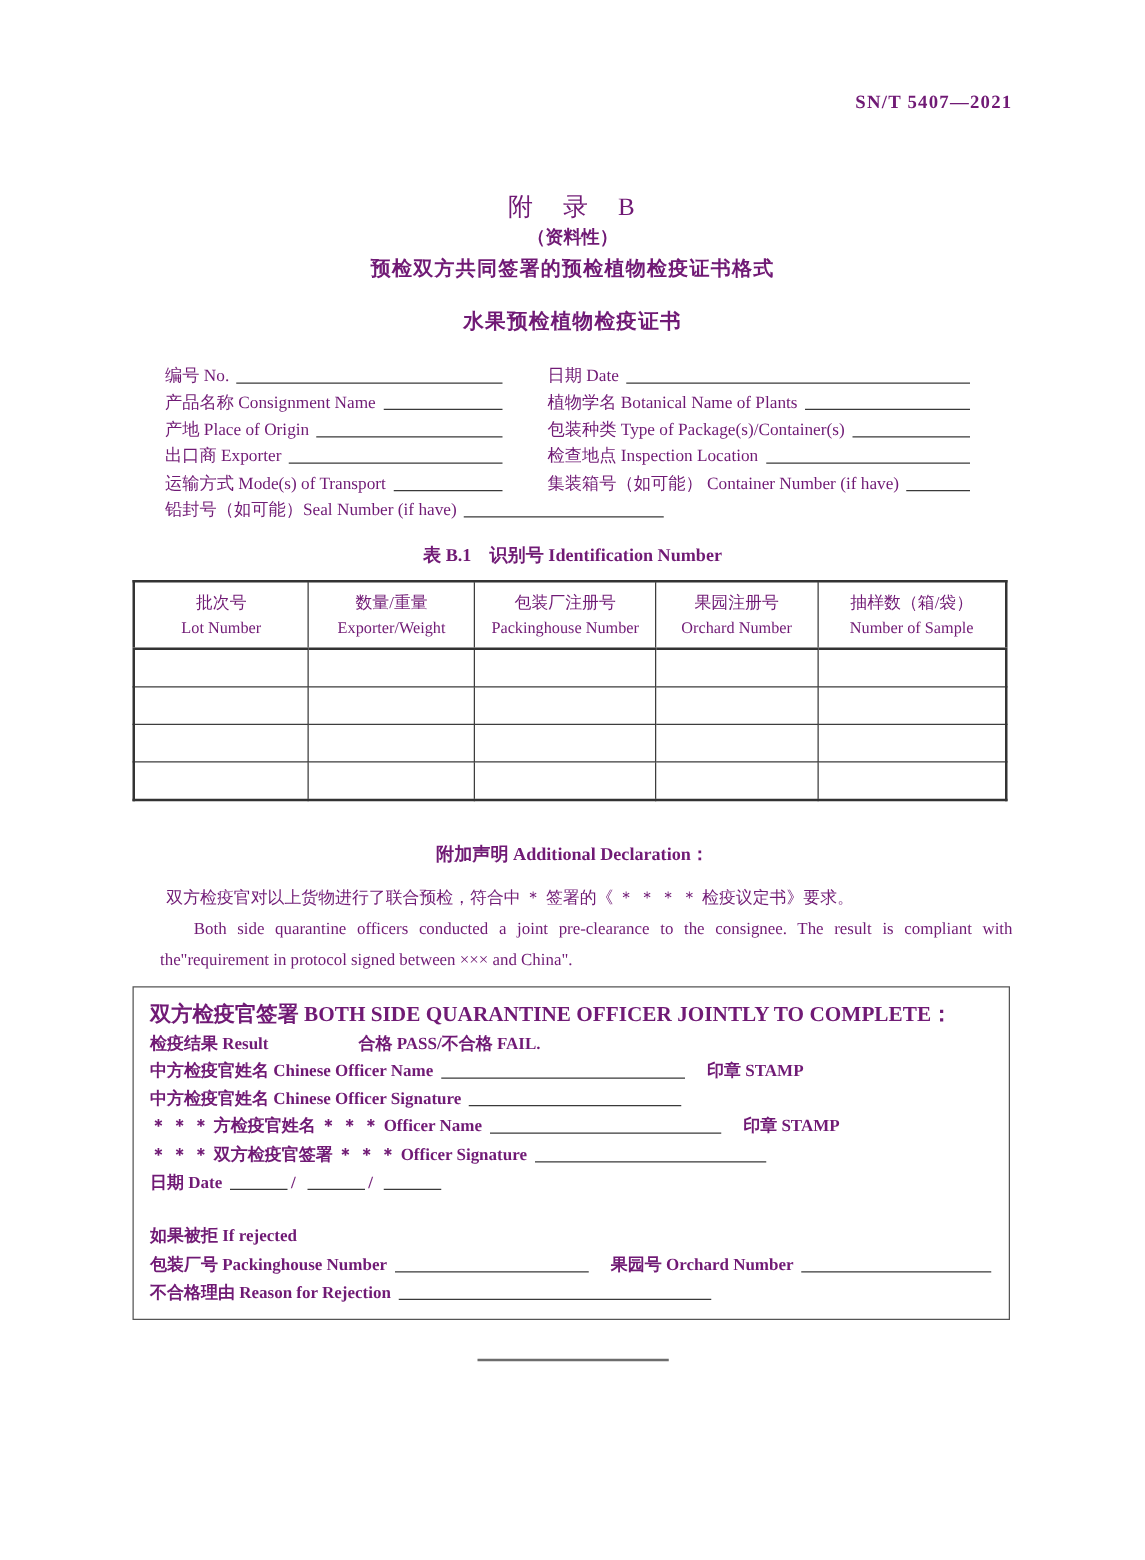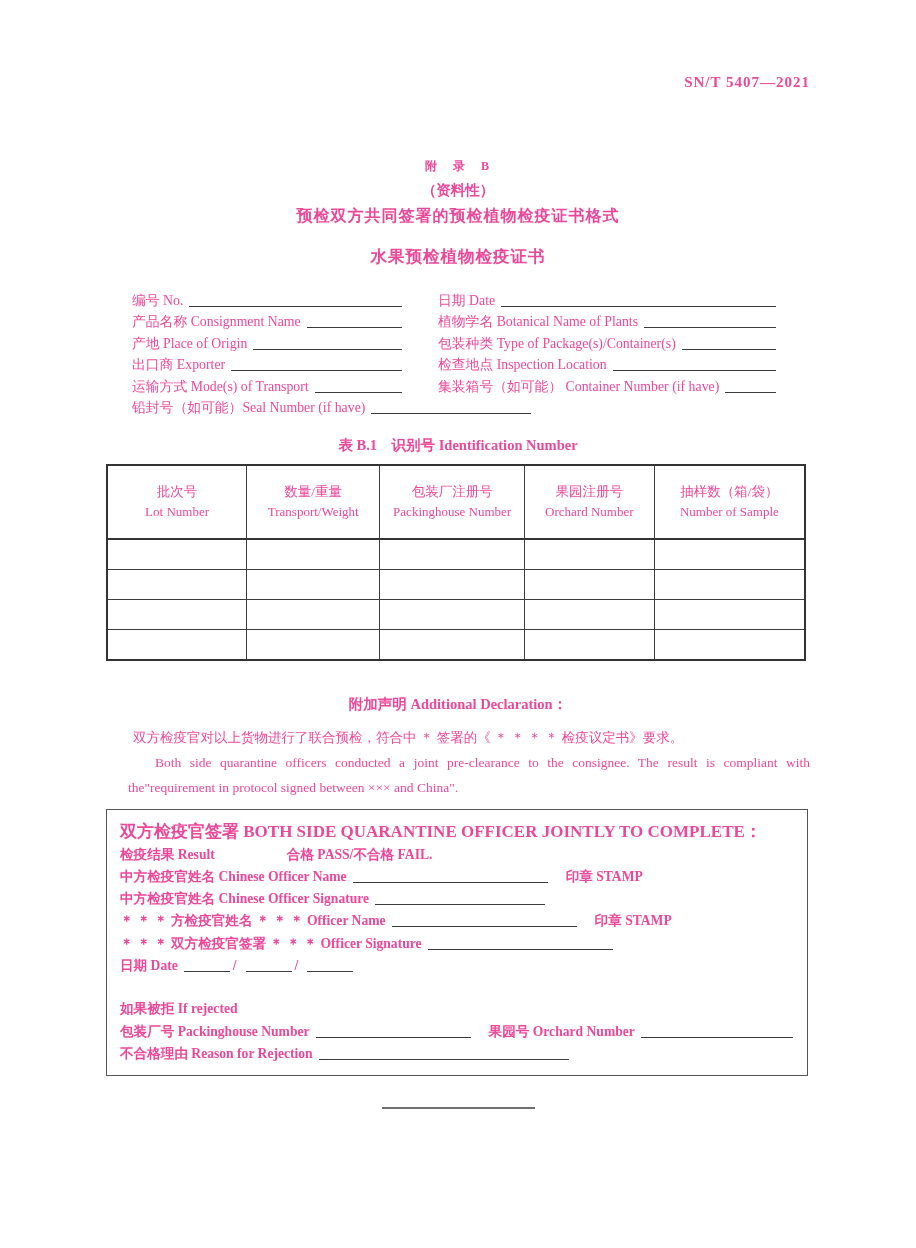--- a/index.html
+++ b/index.html
@@ -1,46 +1,46 @@
 <!DOCTYPE html>
 <html><head>
 <meta charset="utf-8">
 <style>
   html,body { margin:0; padding:0; background:#e8e8e8; }
   .page {
     width:916px; height:1248px; margin:0 auto; background:#ffffff;
-    font-family:"Liberation Serif","DejaVu Serif",serif; color:#ec4899;
+    font-family:"Liberation Serif","DejaVu Serif",serif; color:#701a75;
     box-sizing:border-box; position:relative; overflow:hidden;
   }
   .content { padding:0 106px; }
 
   .std-header {
     padding-top:74px; text-align:right; font-weight:bold;
     font-size:15px; letter-spacing:1px; height:20px;
   }
 
   .appendix { margin-top:60px; text-align:center; }
-  .appendix .ap-title { font-size:12px; font-weight:bold; line-height:24px; letter-spacing:2px; }
+  .appendix .ap-title { font-size:20px; font-weight:normal; line-height:24px; letter-spacing:2px; }
   .appendix .ap-note  { font-size:14.5px; font-weight:bold; line-height:24px; }
   .appendix .ap-subject { font-size:16px; font-weight:bold; line-height:27px; letter-spacing:1px; }
 
   .cert-title { margin-top:15px; text-align:center; }
   .cert-title .zh { font-size:16.5px; font-weight:bold; line-height:25px; letter-spacing:1px; }
   .cert-title .en { font-size:14.5px; font-weight:bold; line-height:25px; }
 
   .form-block { margin-top:19px; padding-left:26px; }
   .form-grid { display:grid; grid-template-columns:272px 340px; column-gap:34px; }
   .fline { display:flex; align-items:flex-end; height:21.5px; font-size:13.8px; white-space:nowrap; }
   .fline .lab { line-height:19px; }
   .blank { flex:1 1 auto; border-bottom:1px solid #3a3a3a; height:1px; margin:0 2px 3px 6px; }
   .blank.fixed160 { flex:0 0 160px; }
 
   .tbl-caption { margin-top:17px; text-align:center; font-size:14.5px; font-weight:bold; height:22px; line-height:22px; }
   .id-table { margin-top:8px; width:700px; border-collapse:collapse; table-layout:fixed; border:2px solid #333; }
-  .id-table th { border:1px solid #3d3d3d; border-bottom:2px solid #333; font-weight:normal; padding:16px 2px; }
+  .id-table th { border:1px solid #3d3d3d; border-bottom:2px solid #333; font-weight:normal; padding:6px 2px; }
   .id-table td { border:1px solid #3d3d3d; height:27px; }
   .hcell .zh { display:block; font-size:13.5px; line-height:20px; }
   .hcell .en { display:block; font-size:13px; line-height:20px; }
 
   .decl-heading { margin-top:32px; text-align:center; font-weight:bold; font-size:14.5px; height:22px; line-height:22px; }
   .decl-para { margin:10px 0 0 0; font-size:13.5px; line-height:25px; text-indent:2em; text-align:justify; }
   .decl-para.en { margin-top:0;margin-left:22px; }
 
   .sig-box {
     margin-top:9px; border:1.5px solid #555; box-sizing:border-box;
@@ -137,21 +137,21 @@
           <col style="width:21.6%">
       </colgroup>
       <thead>
         <tr>
           <th class="hcell">
             <span class="zh">批次号</span>
             <span class="en">Lot Number</span>
           </th>
           <th class="hcell">
             <span class="zh">数量/重量</span>
-            <span class="en">Transport/Weight</span>
+            <span class="en">Exporter/Weight</span>
           </th>
           <th class="hcell">
             <span class="zh">包装厂注册号</span>
             <span class="en">Packinghouse Number</span>
           </th>
           <th class="hcell">
             <span class="zh">果园注册号</span>
             <span class="en">Orchard Number</span>
           </th>
           <th class="hcell">

